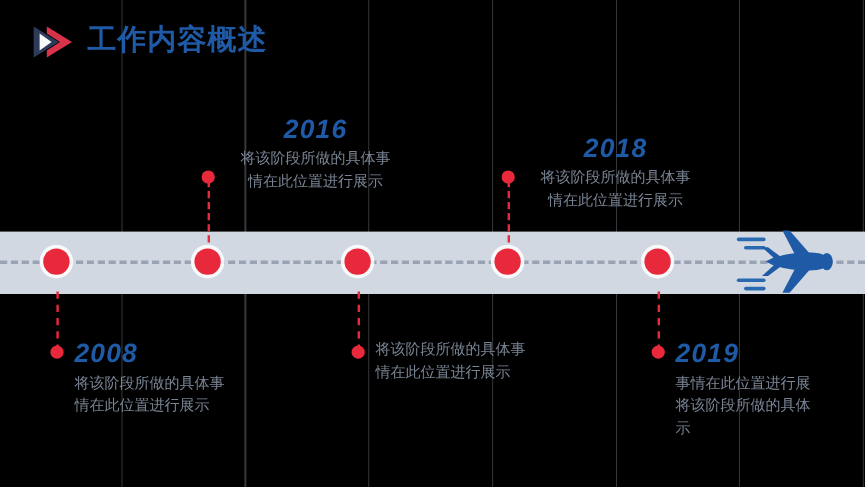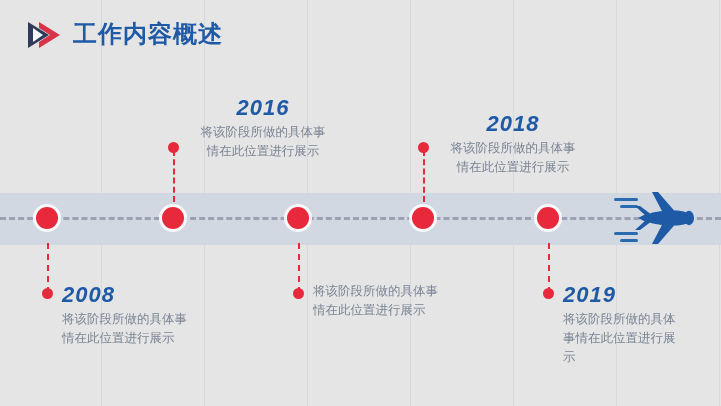--- a/index.html
+++ b/index.html
@@ -11,21 +11,21 @@
     height: 406px;
     background: #f7f9fb;
     font-family: "Liberation Sans", "DejaVu Sans", sans-serif;
     overflow: hidden;
   }
 
   #slide {
     position: relative;
     width: 721px;
     height: 406px;
-    background: #e5e5e5;
+    background: #000000;
     overflow: hidden;
   }
 
   
   .bg-grid {
     position: absolute;
     inset: 0;
     pointer-events: none;
     background-image: repeating-linear-gradient(
         to right,
@@ -217,18 +217,18 @@
     <div class="desc">情在此位置进行展示</div>
   </div>
 
   <div class="entry w-bot" style="left:313px; top:282px;">
     <div class="desc">将该阶段所做的具体事</div>
     <div class="desc">情在此位置进行展示</div>
   </div>
 
   <div class="entry w-bot-narrow" style="left:563px; top:282px;">
     <div class="year">2019</div>
+    <div class="desc">事情在此位置进行展</div>
     <div class="desc">将该阶段所做的具体</div>
-    <div class="desc">事情在此位置进行展</div>
     <div class="desc">示</div>
   </div>
 
 </div>
 
 </body></html>

